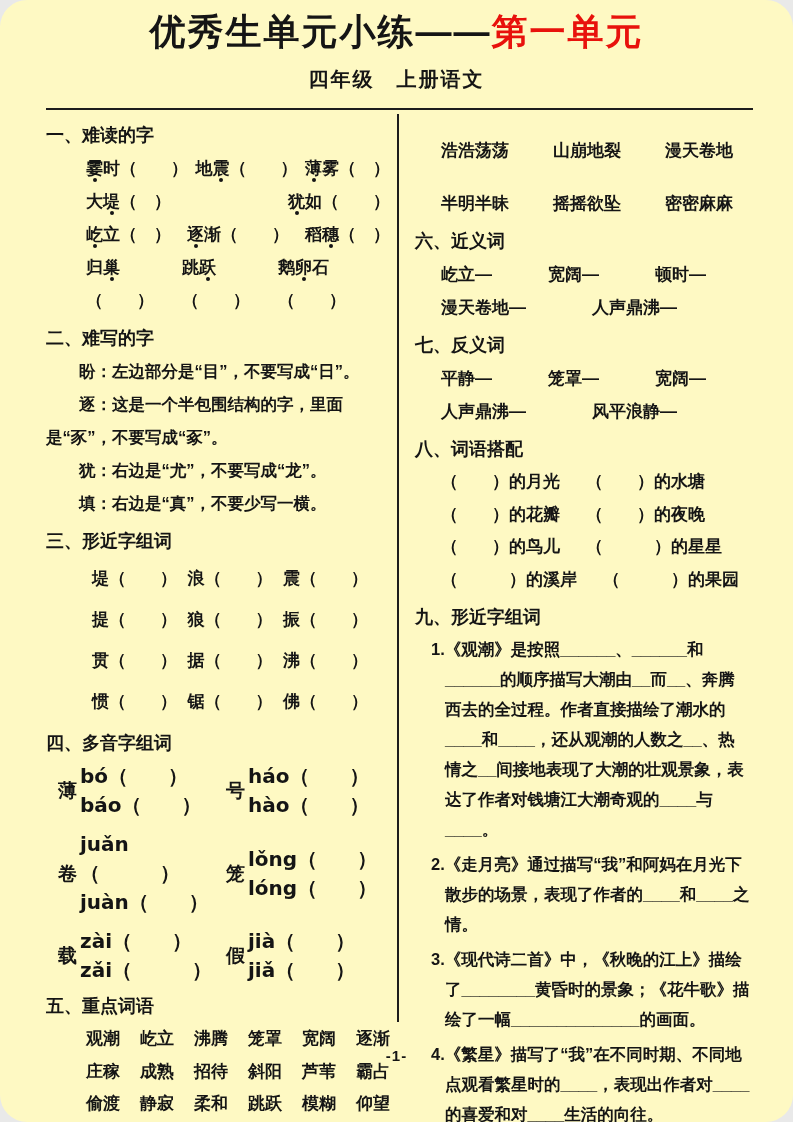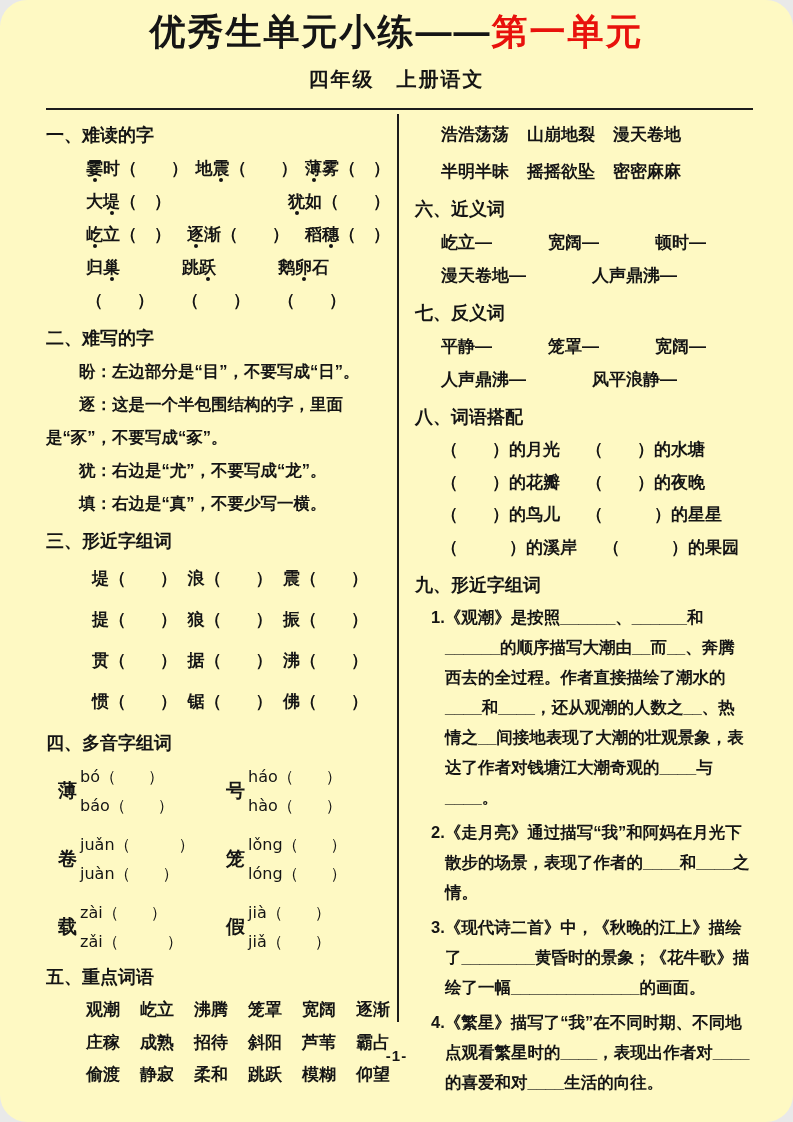--- a/index.html
+++ b/index.html
@@ -27,24 +27,24 @@
   .dot::after{content:"";position:absolute;left:50%;transform:translateX(-50%);bottom:-4px;width:4px;height:4px;border-radius:50%;background:#151515;}
   
   .s2p{font-size:16.5px;line-height:33px;margin:0;text-indent:2em;}
   
   .s3row{display:flex;justify-content:space-between;padding:0 26px 0 46px;font-size:17px;line-height:41px;}
   
   .s4grid{display:grid;grid-template-columns:1fr 1fr;row-gap:10px;padding-left:12px;margin-top:4px;}
   .s4g{display:flex;align-items:center;}
   .s4char{font-size:19px;font-weight:800;margin-right:3px;}
   .s4lines{display:flex;flex-direction:column;}
-  .pinyin{font-weight:400;font-size:16px;line-height:29px;font-family:"DejaVu Sans",sans-serif;}
+  .pinyin{font-weight:700;font-size:20px;line-height:29px;font-family:"DejaVu Sans",sans-serif;}
   
   .wrow{display:flex;gap:20px;padding-left:40px;font-size:17px;line-height:32.5px;white-space:nowrap;}
-  .wrowR{display:flex;gap:18px;padding-left:26px;font-size:17px;line-height:33px;white-space:nowrap;margin-top:4px;}
+  .wrowR{display:flex;gap:44px;padding-left:26px;font-size:17px;line-height:33px;white-space:nowrap;margin-top:20px;}
   
   .pairrow{display:flex;padding-left:26px;font-size:17px;line-height:33px;}
   .row-gap-a{gap:54px;}
   .row-gap-b{gap:66px;}
   .matchrow{display:flex;gap:26px;padding-left:26px;font-size:17px;line-height:32.5px;white-space:nowrap;}
   
   .qa{font-size:16.5px;line-height:30px;margin:0 16px 5px;padding-left:14px;text-indent:-14px;overflow-wrap:anywhere;}
   
   .pageno{position:absolute;left:0;right:0;bottom:58px;text-align:center;font-size:15px;font-weight:700;letter-spacing:1px;}
 </style>

